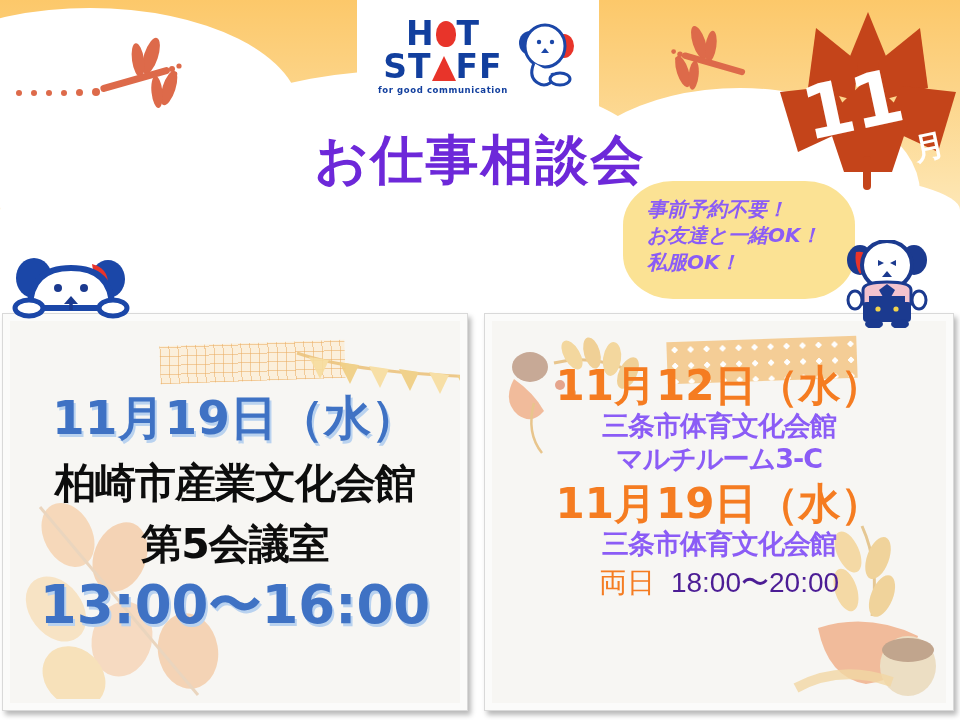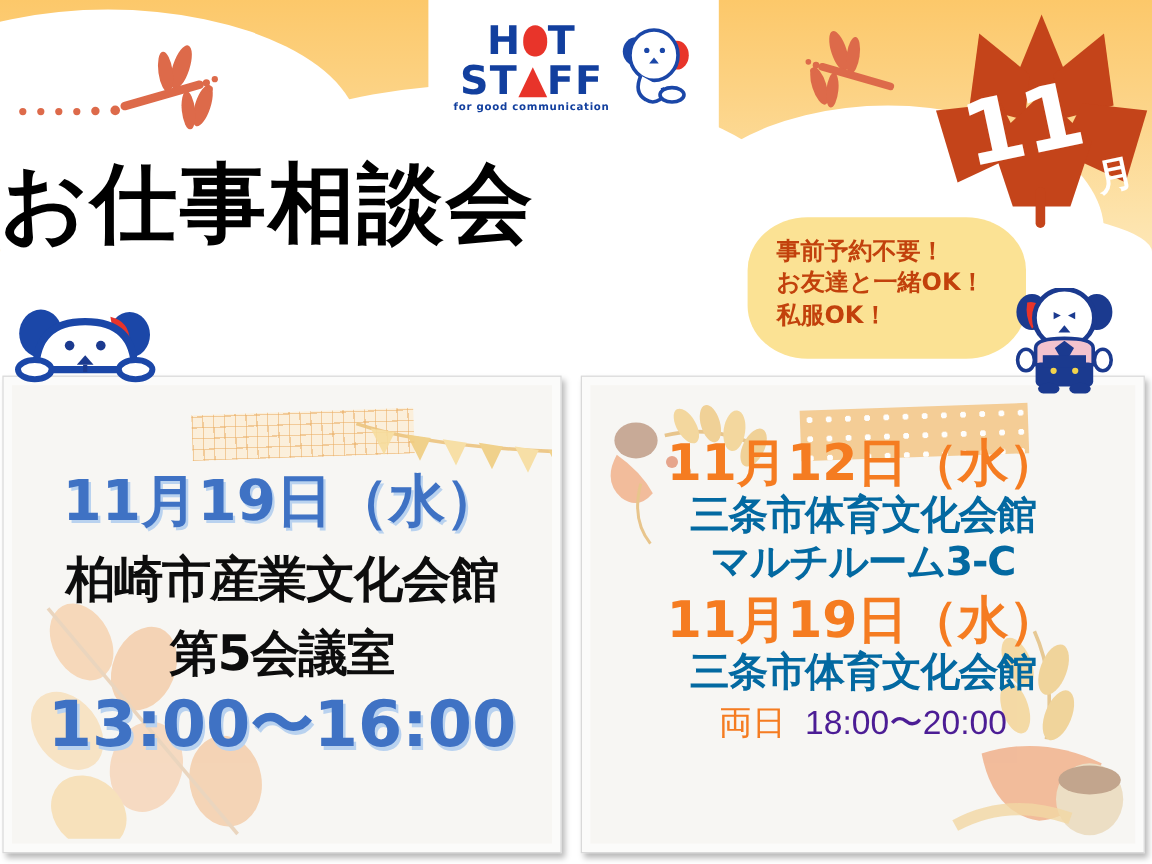--- a/index.html
+++ b/index.html
@@ -87,25 +87,25 @@
   }
   .maple-unit {
     font-family:"DejaVu Sans", sans-serif;
     font-weight:bold; font-size:31px; color:#ffffff; line-height:1;
     align-self:flex-end; margin-bottom:22px; margin-left:2px;
   }
 
   
   .main-title {
     position:absolute; left:0; top:133px; width:960px;
-    text-align:left; z-index:14;
+    text-align:center; z-index:14;
     font-family:"DejaVu Sans", sans-serif;
     font-weight:bold;
-    font-size:72px;
-    color:#000000;
+    font-size:53px;
+    color:#6d28d9;
     letter-spacing:2px;
     line-height:1;
   }
 
   
   .sub {
     position:absolute; left:40px; top:243px; width:580px;
     text-align:center; z-index:14;
     font-family:"DejaVu Sans", sans-serif;
     font-weight:bold;
@@ -117,21 +117,21 @@
   
   .bubble {
     position:absolute; left:623px; top:181px; width:232px; height:118px;
     background:#fbe294;
     border-radius:50px/44px;
     z-index:11;
   }
   .bubble-txt {
     position:absolute; left:647px; top:196px; width:215px; z-index:14;
     font-family:"DejaVu Sans", sans-serif;
-    font-weight:bold; font-size:20px; color:#c2410c; line-height:1.32;
+    font-weight:bold; font-size:20px; color:#8b5cf6; line-height:1.32;font-style:italic;
   }
 
   
   .mascot-left  { position:absolute; left:12px; top:246px; z-index:15; }
   .mascot-right { position:absolute; left:838px; top:240px; z-index:15; }
 
   
   .panel {
     position:absolute; top:313px; height:398px;
     background:#fbfbfa;
@@ -181,21 +181,21 @@
     text-shadow:2px 3px 0 #b9d2ef;
   }
   .venue-black { color:#0d0d0d; font-size:41px; letter-spacing:-1px; }
   .room-black  { color:#0d0d0d; font-size:41px; letter-spacing:-1px; }
   .time-blue {
     color:#3f72c4; font-size:53px; letter-spacing:0px;
     text-shadow:2px 3px 0 #b9d2ef;
   }
 
   .date-orange { color:#f57c21; font-size:42px; letter-spacing:0px; }
-  .venue-black-r { color:#0369a1; font-size:33px; letter-spacing:-1px; }
+  .venue-black-r { color:#8b5cf6; font-size:27px; letter-spacing:-1px; }
   .time-orange { color:#4c1d95; font-size:28px; letter-spacing:0px; }
   .both-label  { color:#f57c21; font-size:28px; }
 
   .left-stack  { position:absolute; left:0; top:72px; width:100%; }
   .left-stack .p-line + .p-line { margin-top:17px; }
 
   .right-stack { position:absolute; left:0; top:42px; width:100%; }
   .right-stack .p-line + .p-line { margin-top:3px; }
 
   .row-both {

